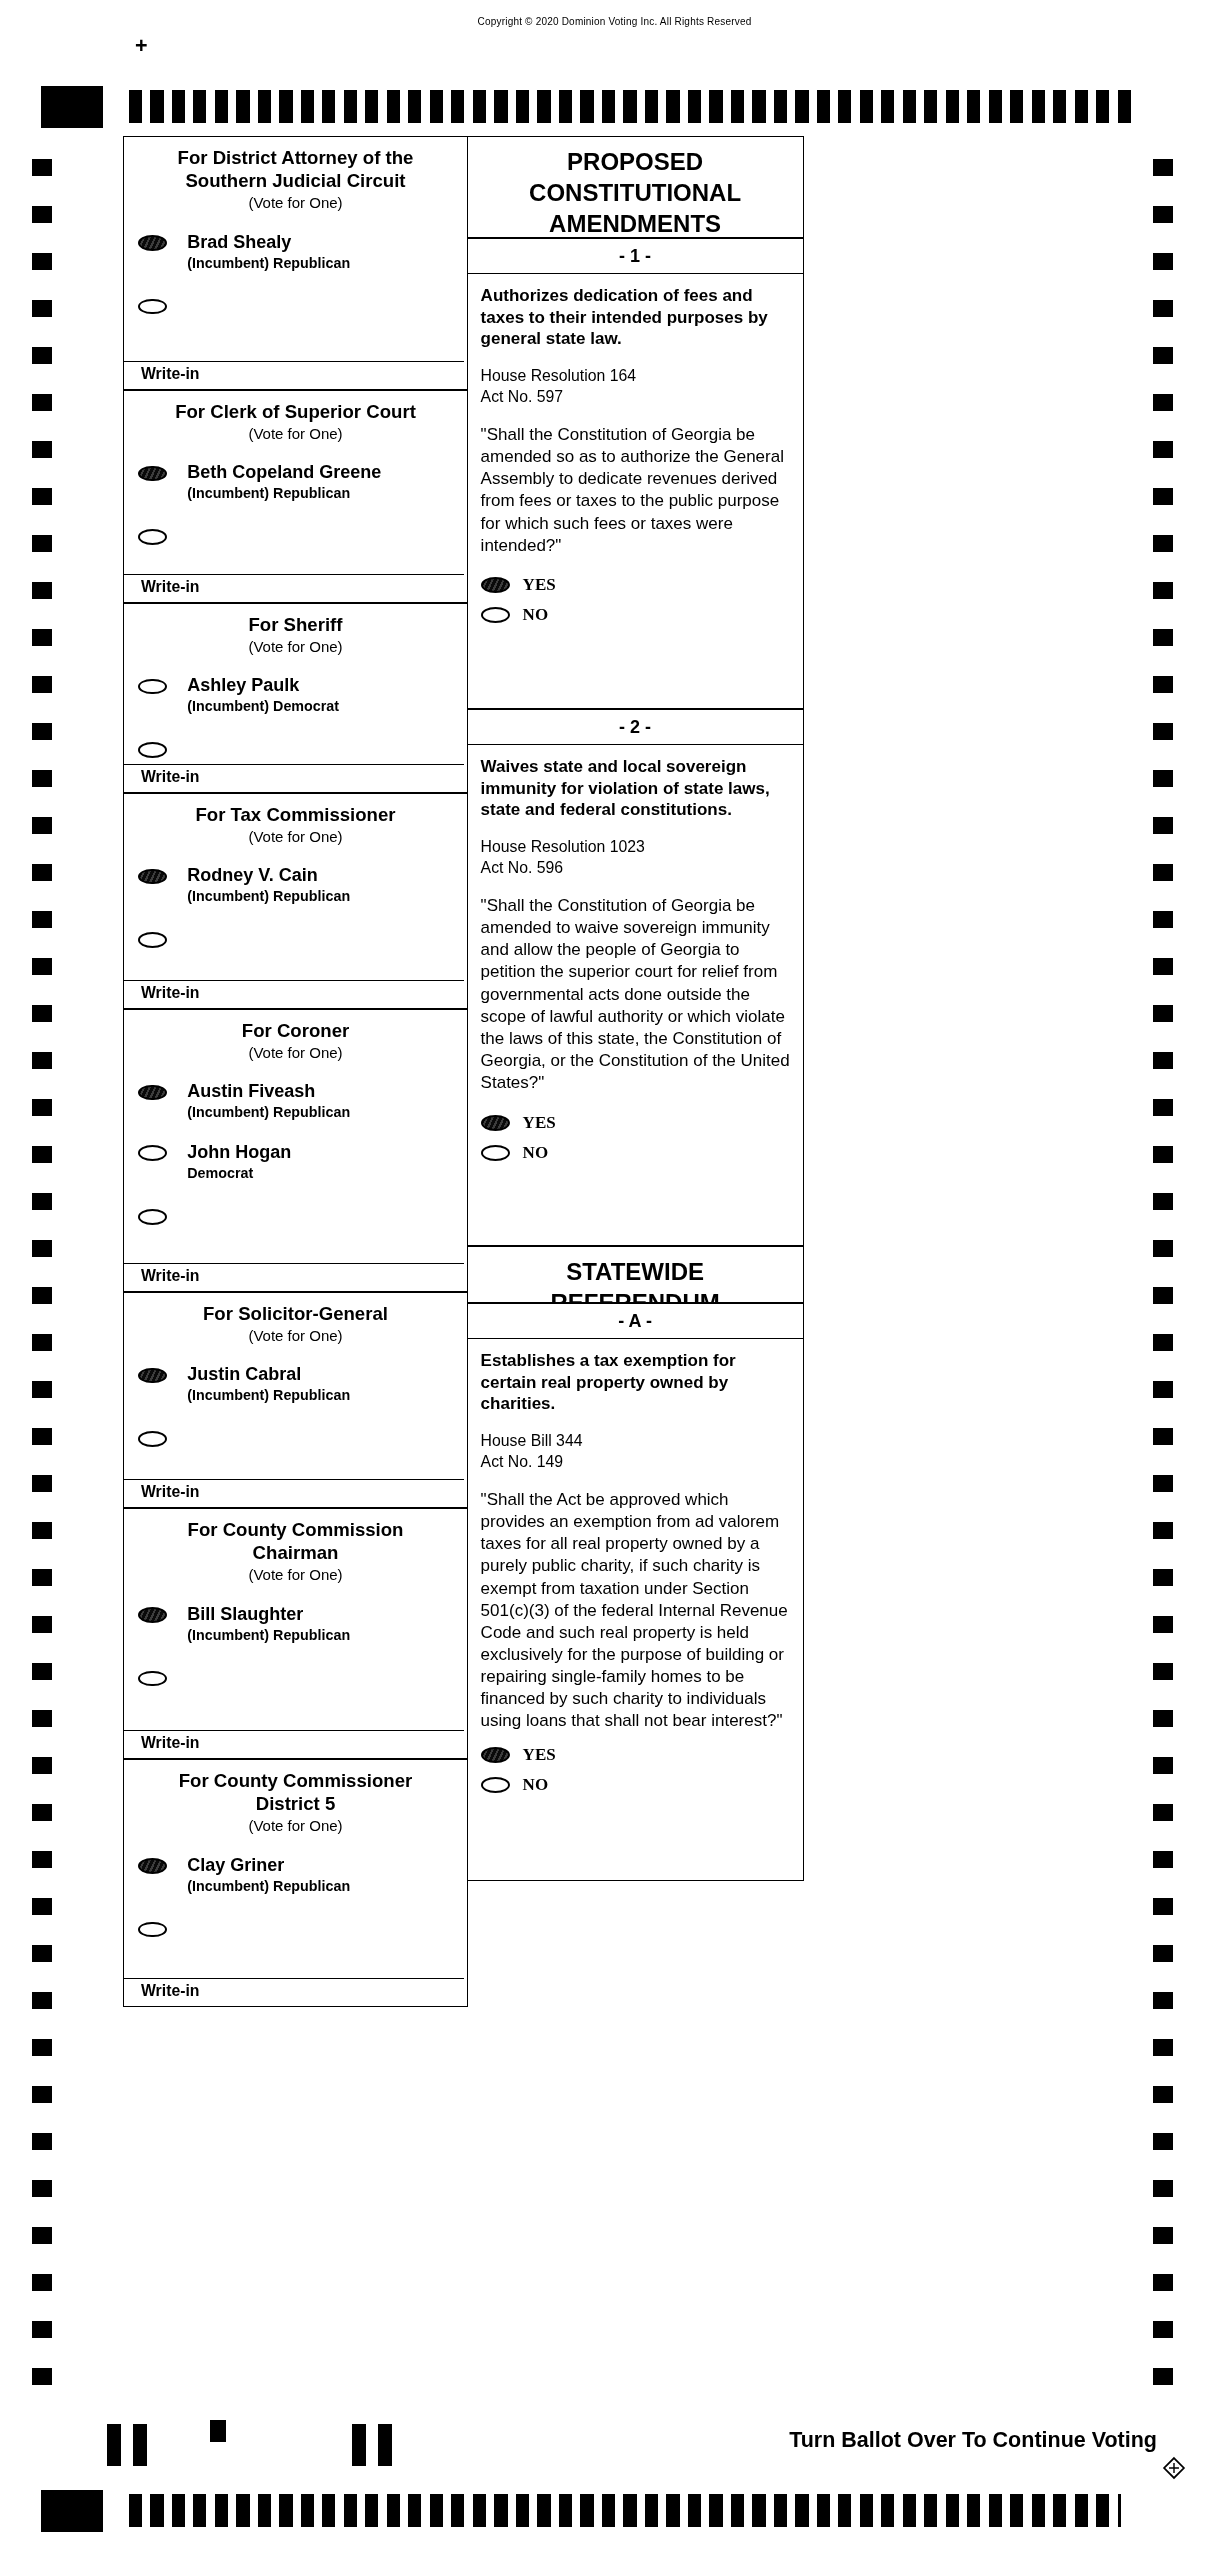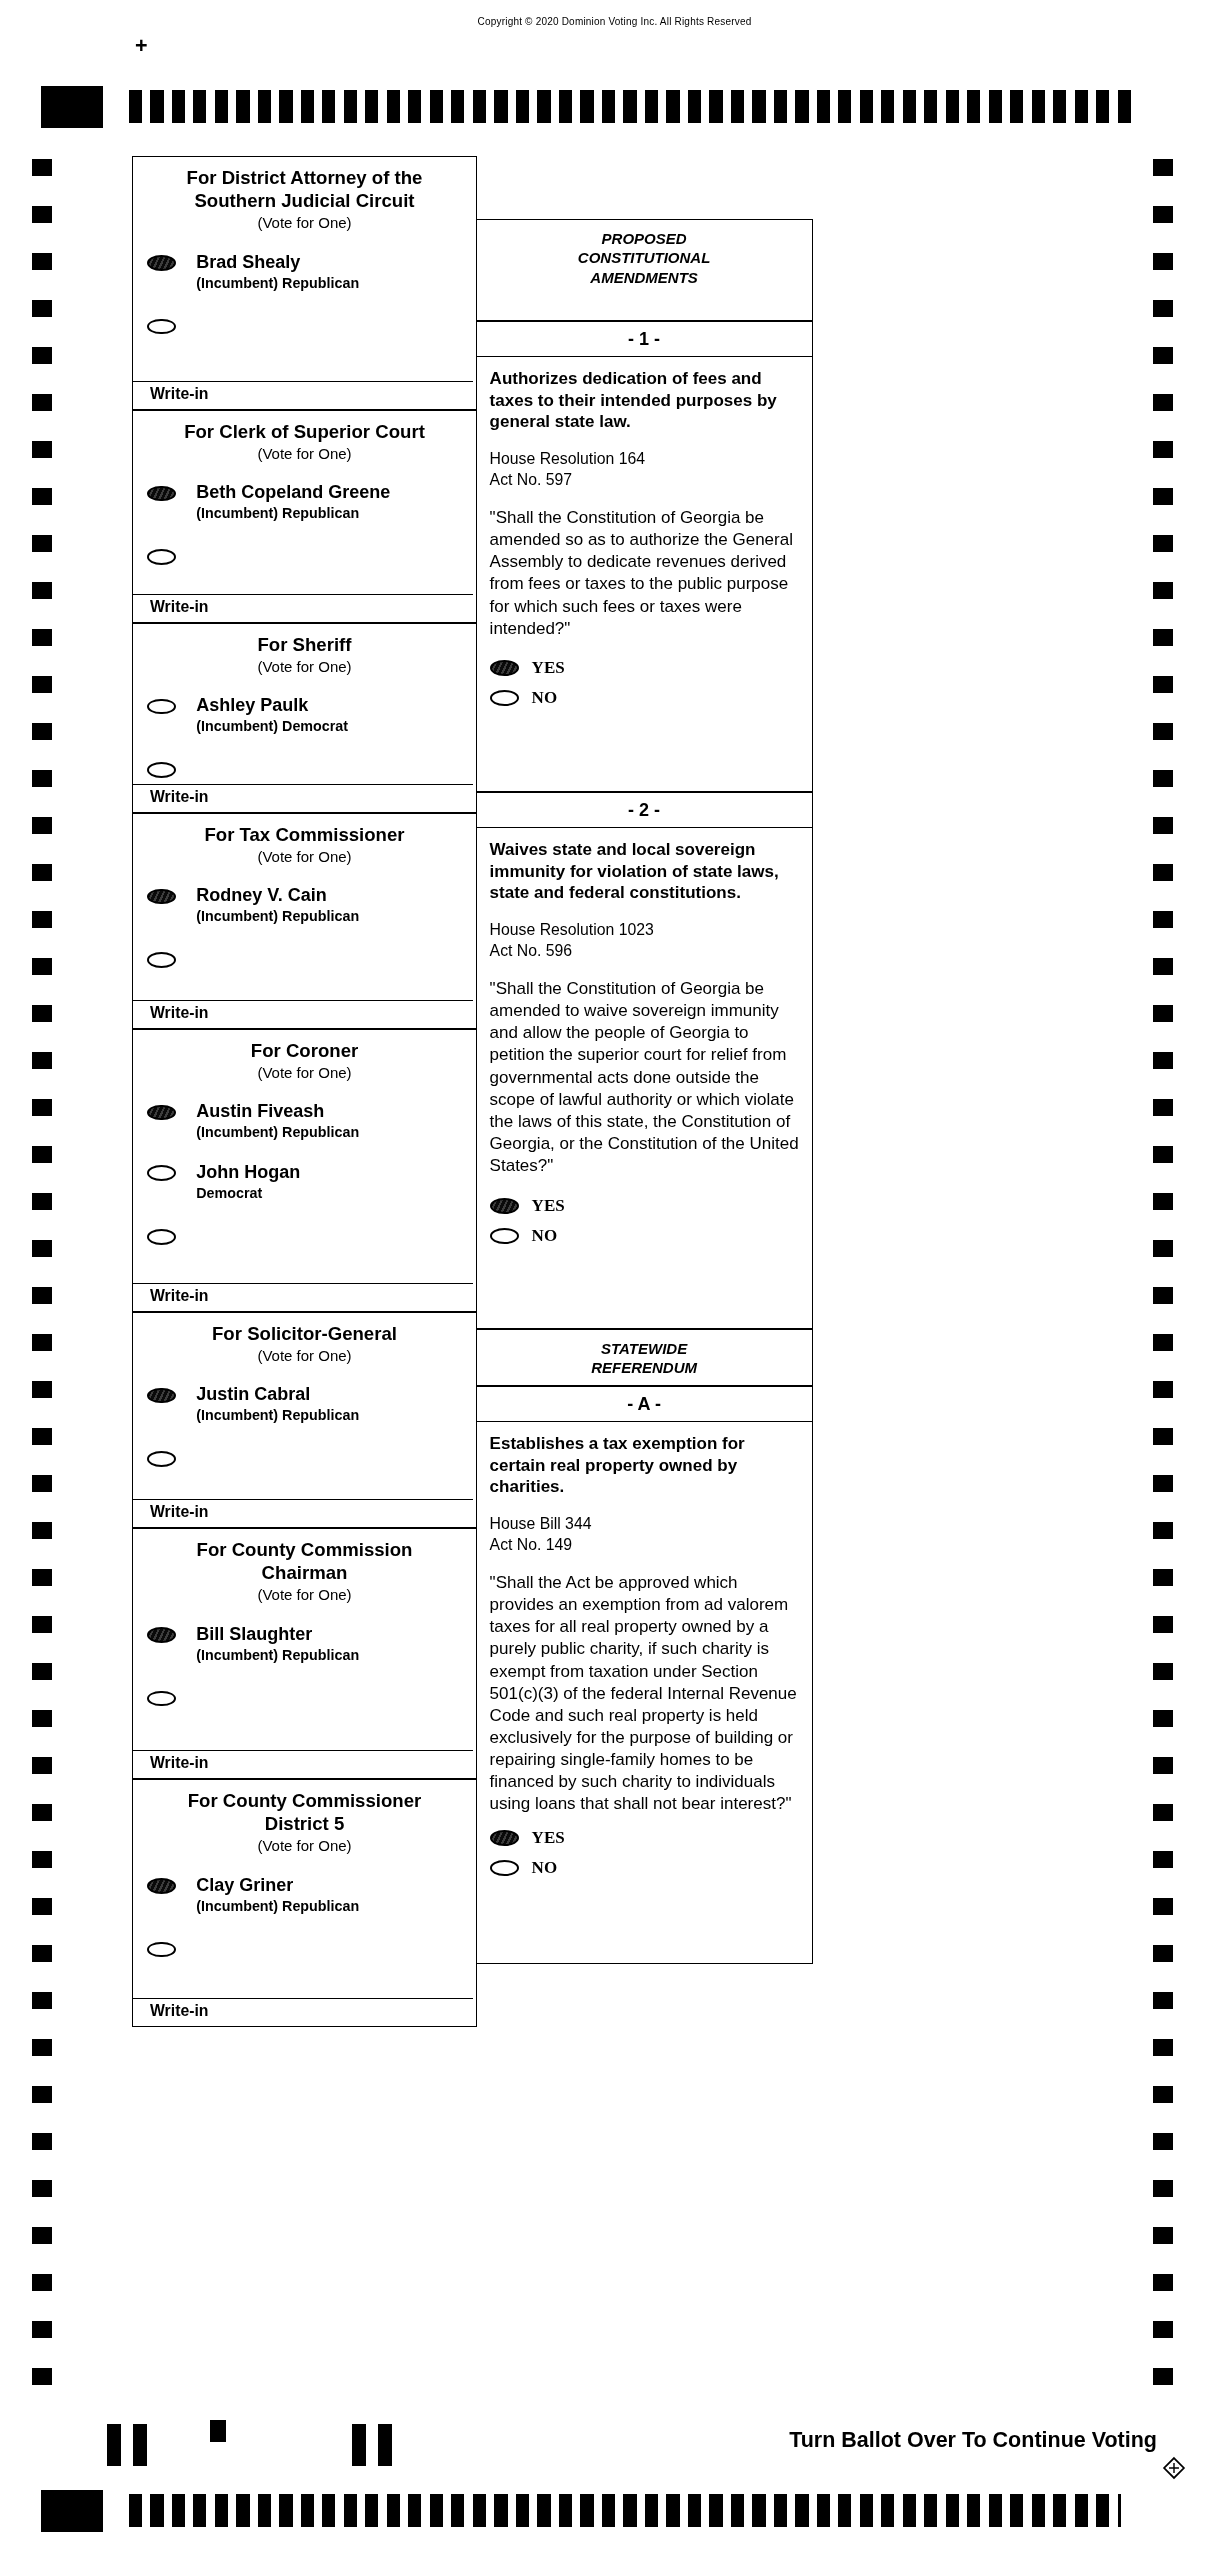--- a/index.html
+++ b/index.html
@@ -15,21 +15,21 @@
   .timing-row { position:absolute; height:33px; background:repeating-linear-gradient(90deg,#000 0 13px,transparent 13px 21.5px); }
   .row-top { left:129px; top:90px; width:1003px; }
   .row-bottom { left:129px; top:2494px; width:992px; }
   .timing-col { position:absolute; width:20px; background:repeating-linear-gradient(180deg,#000 0 17px,transparent 17px 47px); }
   .col-marks-left { left:31.5px; top:159px; height:2232px; }
   .col-marks-right { left:1153px; top:159px; height:2232px; }
   .ballot-id-marks { position:absolute; left:0; top:0; }
   .id-bar { position:absolute; background:#000; }
 
   
-  .ballot { position:absolute; left:123px; top:156px; display:flex; align-items:center;margin-left:9px; }
+  .ballot { position:absolute; left:123px; top:136px; display:flex; align-items:flex-start; }
   .col { background:#fff; }
   .contest-col { width:345px; border:1.4px solid #000; }
   .measure-col { width:337px; border:1.4px solid #000; margin-left:-1.4px; }
 
   
   .contest { display:flex; flex-direction:column; border-bottom:2.1px solid #000; overflow:hidden; }
   .contest:last-child { border-bottom:none; }
   .c-title { font-size:18.6px; font-weight:bold; text-align:center; padding:8.6px 7.2px 0; line-height:1.25; white-space:pre-line; }
   .c-note { font-size:15px; text-align:center; margin-top:2.1px; }
   .cand { display:flex; align-items:flex-start; gap:20px; padding-left:14.3px; margin-top:21.5px; }
@@ -37,21 +37,21 @@
   .cand.blank { margin-top:26px; }
   .cname { font-size:18px; font-weight:bold; line-height:1.1; }
   .cdet { font-size:14.3px; font-weight:bold; margin-top:2.1px; }
   .oval { flex:0 0 auto; display:inline-block; width:29px; height:15.8px; border:2.1px solid #000; border-radius:50%; background:#fff; margin-top:2.1px; }
   .oval.filled { background:repeating-linear-gradient(115deg,#0a0a0a 0 2.9px,#3d3d3d 2.9px 5px); }
   .writein { margin-top:auto; }
   .w-rule { border-top:1.4px solid #000; margin-right:2.9px; }
   .w-label { font-size:15.8px; font-weight:bold; padding:2.9px 0 5.7px 17px; }
 
   
-  .m-header { font-size:15px; font-weight:bold; text-align:center; line-height:1.3; white-space:pre-line; border-bottom:2.1px solid #000; padding-top:8.6px; overflow:hidden;font-style:italic; }
+  .m-header { font-size:24px; font-weight:bold; text-align:center; line-height:1.3; white-space:pre-line; border-bottom:2.1px solid #000; padding-top:8.6px; overflow:hidden; }
   .measure { border-bottom:2.1px solid #000; padding:0 13px; overflow:hidden; }
   .measure:last-child { border-bottom:none; }
   .m-number { font-size:18px; font-weight:bold; text-align:center; padding:7.2px 0 5.7px; border-bottom:1.4px solid #000; margin:0 -13px; }
   .m-summary { font-size:17px; font-weight:bold; line-height:1.25; margin-top:11.5px; }
   .m-ref { font-size:15.8px; line-height:1.3; margin-top:17px; white-space:pre-line; }
   .m-question { font-size:17px; line-height:1.3; margin-top:17px; }
   .vote-row { display:flex; align-items:center; gap:13px; margin-top:18.6px;font-family:Liberation Serif, serif; }
   .vote-row.no-row { margin-top:10px; }
   .vote-row .oval { margin-top:0; }
   .vlabel { font-size:17px; font-weight:bold; }

